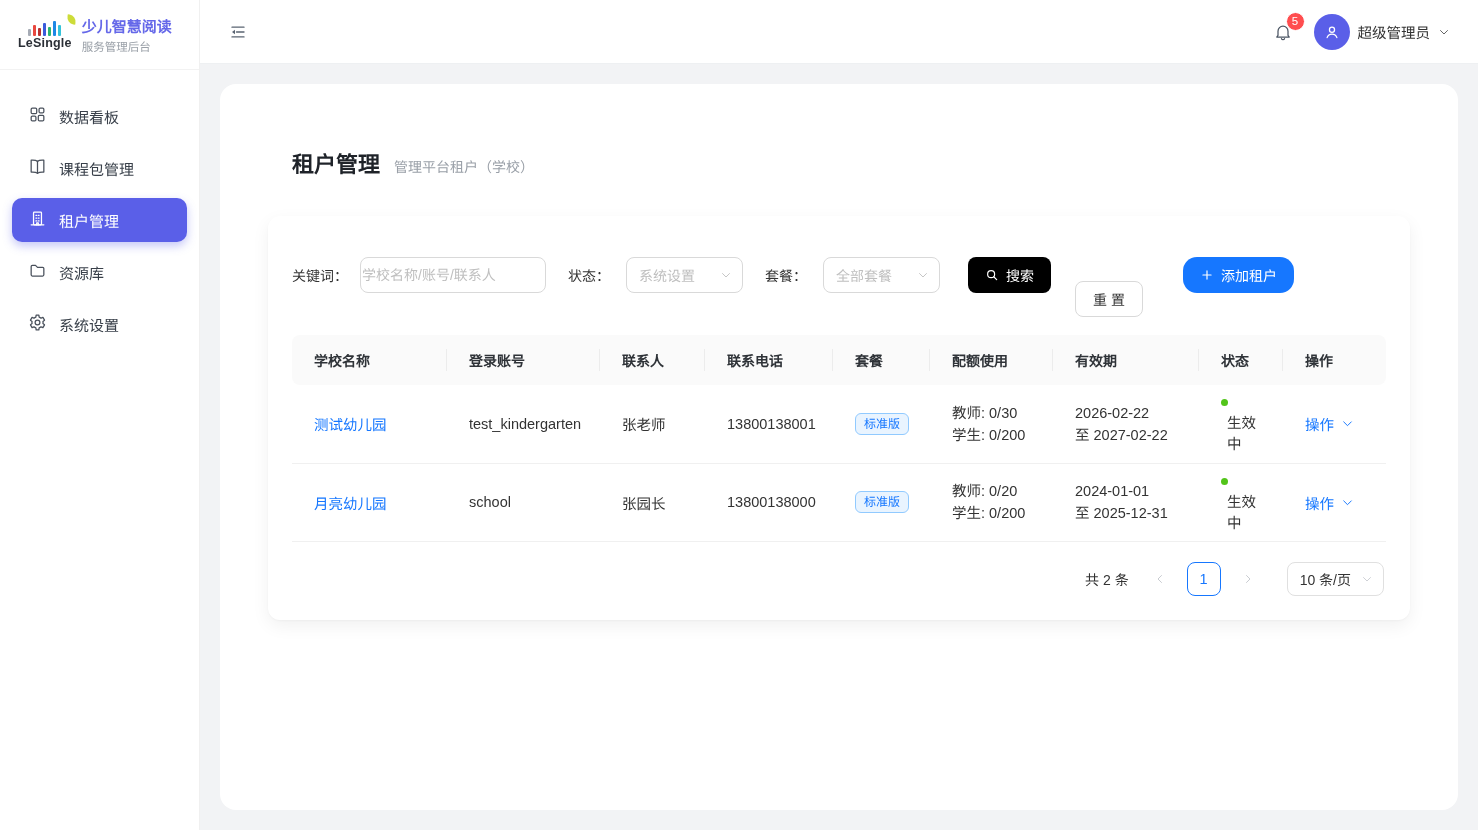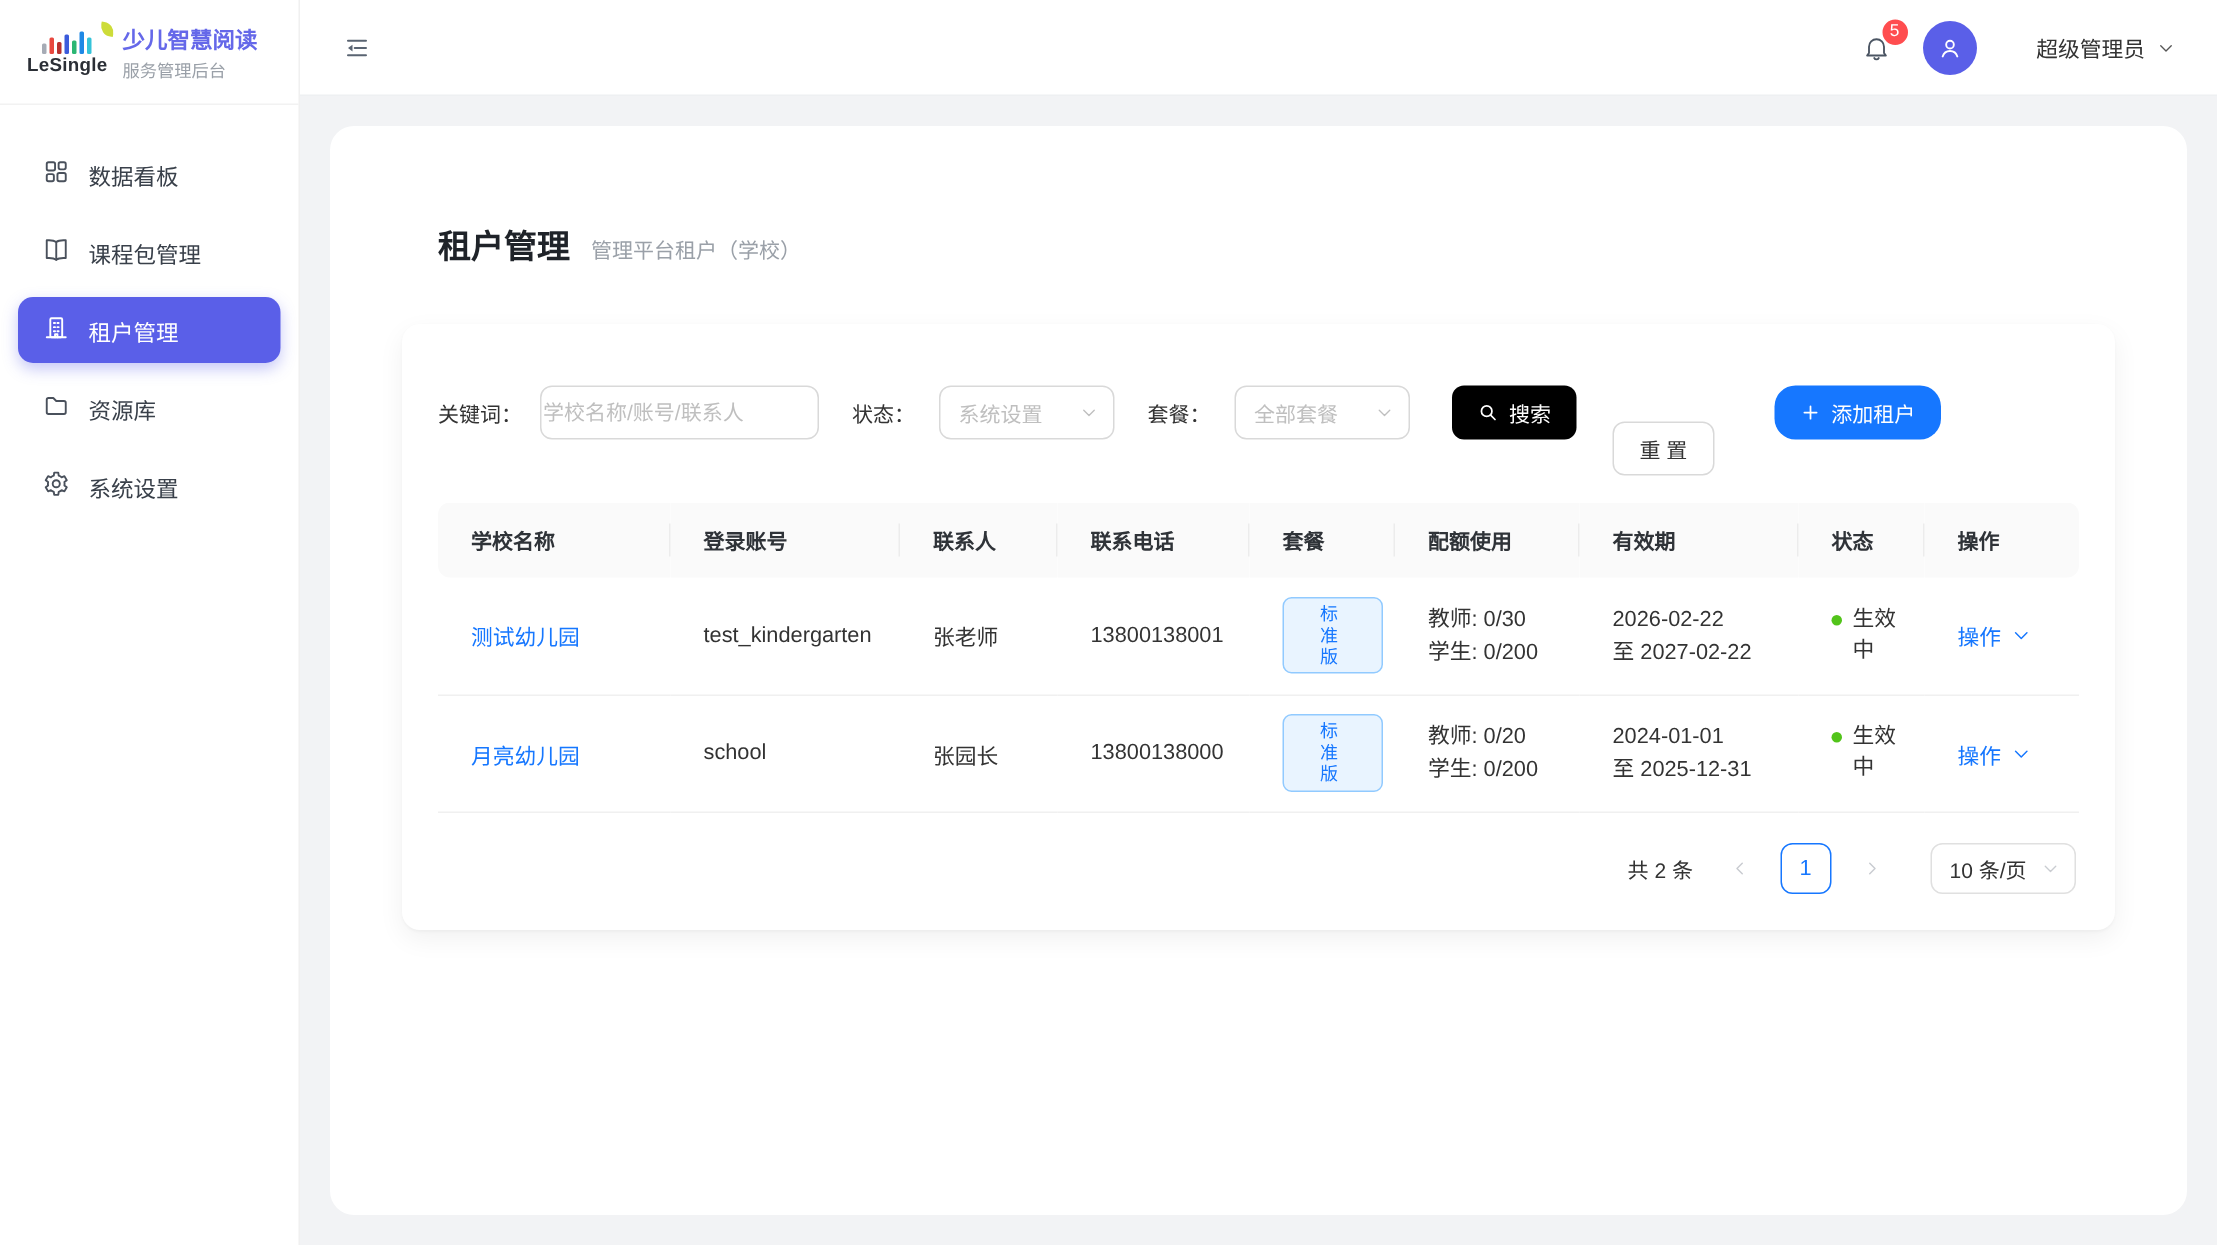--- a/index.html
+++ b/index.html
@@ -47,21 +47,21 @@
     stroke-linecap:round; stroke-linejoin:round; }
   .badge { position:absolute; top:-7px; right:-9px; min-width:19px; height:19px;
     border-radius:10px; background:#ff4d4f; color:#fff; font-size:11.5px;
     display:flex; align-items:center; justify-content:center; padding:0 5px;
     border:1.5px solid #fff; }
   .avatar { width:36px; height:36px; border-radius:50%; background:#5a5fe8;
     display:flex; align-items:center; justify-content:center; cursor:pointer; }
   .avatar svg { width:18px; height:18px; stroke:#fff; stroke-width:1.7; fill:none;
     stroke-linecap:round; }
   .user-wrap { display:flex; align-items:center; gap:8px; cursor:pointer; }
-  .username { font-size:14.5px; color:#333;margin-left:32px; }
+  .username { font-size:14.5px; color:#333; }
   .chev { width:12px; height:12px; stroke:#555; stroke-width:1.8; fill:none;
     stroke-linecap:round; stroke-linejoin:round; }
 
   
   .content { flex:1; background:#f2f3f5; padding:20px 20px 20px 20px; min-height:0; }
   .card { background:#fff; border-radius:16px; height:100%; padding:62px 48px 0; }
   .page-head { display:flex; align-items:baseline; gap:14px; padding:0 24px; }
   .page-title { font-size:22px; font-weight:700; color:#1f2329; }
   .page-sub { font-size:14px; color:#9aa0a8; }
 
@@ -98,23 +98,23 @@
     font-weight:700; color:#2f3338; padding:0 0 0 22px; position:relative; }
   thead th:first-child { border-radius:8px 0 0 8px; }
   thead th:last-child { border-radius:0 8px 8px 0; }
   thead th:not(:last-child)::after { content:""; position:absolute; right:0; top:50%;
     transform:translateY(-50%); width:1px; height:22px; background:#ececec; }
   tbody td { height:78px; border-bottom:1px solid #f0f0f0; font-size:14.5px;
     color:#333; padding:0 8px 0 22px; vertical-align:middle; }
   tbody tr:last-child td { border-bottom:1px solid #f0f0f0; }
   .link { color:#1677ff; cursor:pointer; text-decoration:none; }
   .tag-blue { display:inline-block; font-size:12px; color:#1677ff; background:#e9f4ff;
-    border:1px solid #91caff; border-radius:6px; padding:3px 24px; line-height:1.2; }
+    border:1px solid #91caff; border-radius:6px; padding:3px 8px; line-height:1.2; }
   .two-line { line-height:22px; }
-  .status-cell { display:flex; align-items:center; gap:7px; line-height:21px; }
+  .status-cell { display:flex; align-items:center; gap:7px; line-height:21px;flex-direction:column; }
   .dot { width:7px; height:7px; border-radius:50%; background:#52c41a; flex:none;
     margin-top:2px; align-self:flex-start; margin-top:7px; }
   .status-text { max-width:42px; }
   .action-link { display:inline-flex; align-items:center; gap:7px; color:#1677ff;
     font-size:14.5px; cursor:pointer; }
   .action-link .chev { stroke:#1677ff; width:13px; height:13px; }
 
   
   .pagination { display:flex; align-items:center; justify-content:flex-end;
     gap:14px; padding:20px 2px 8px; }

